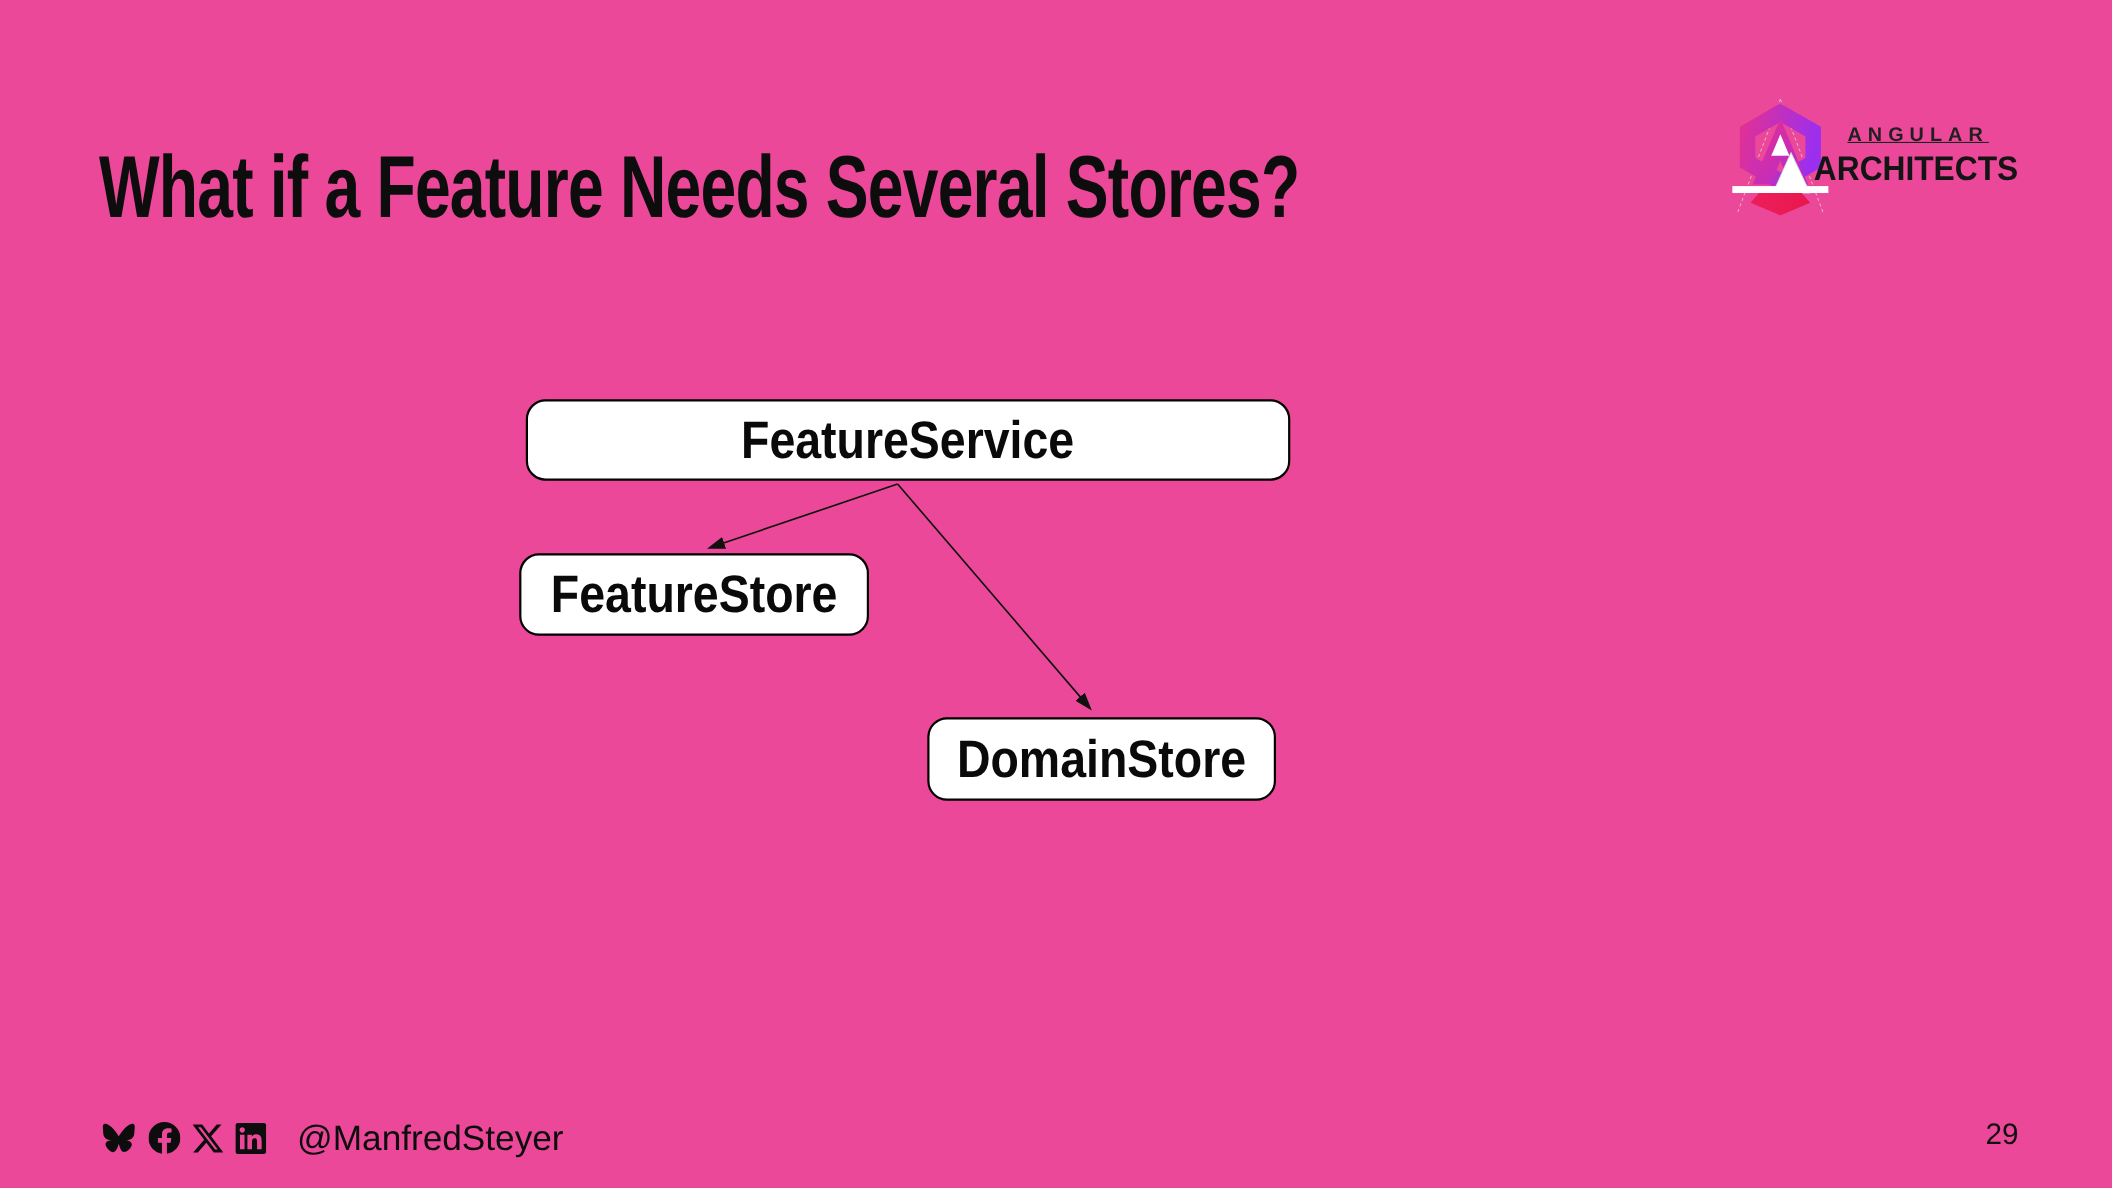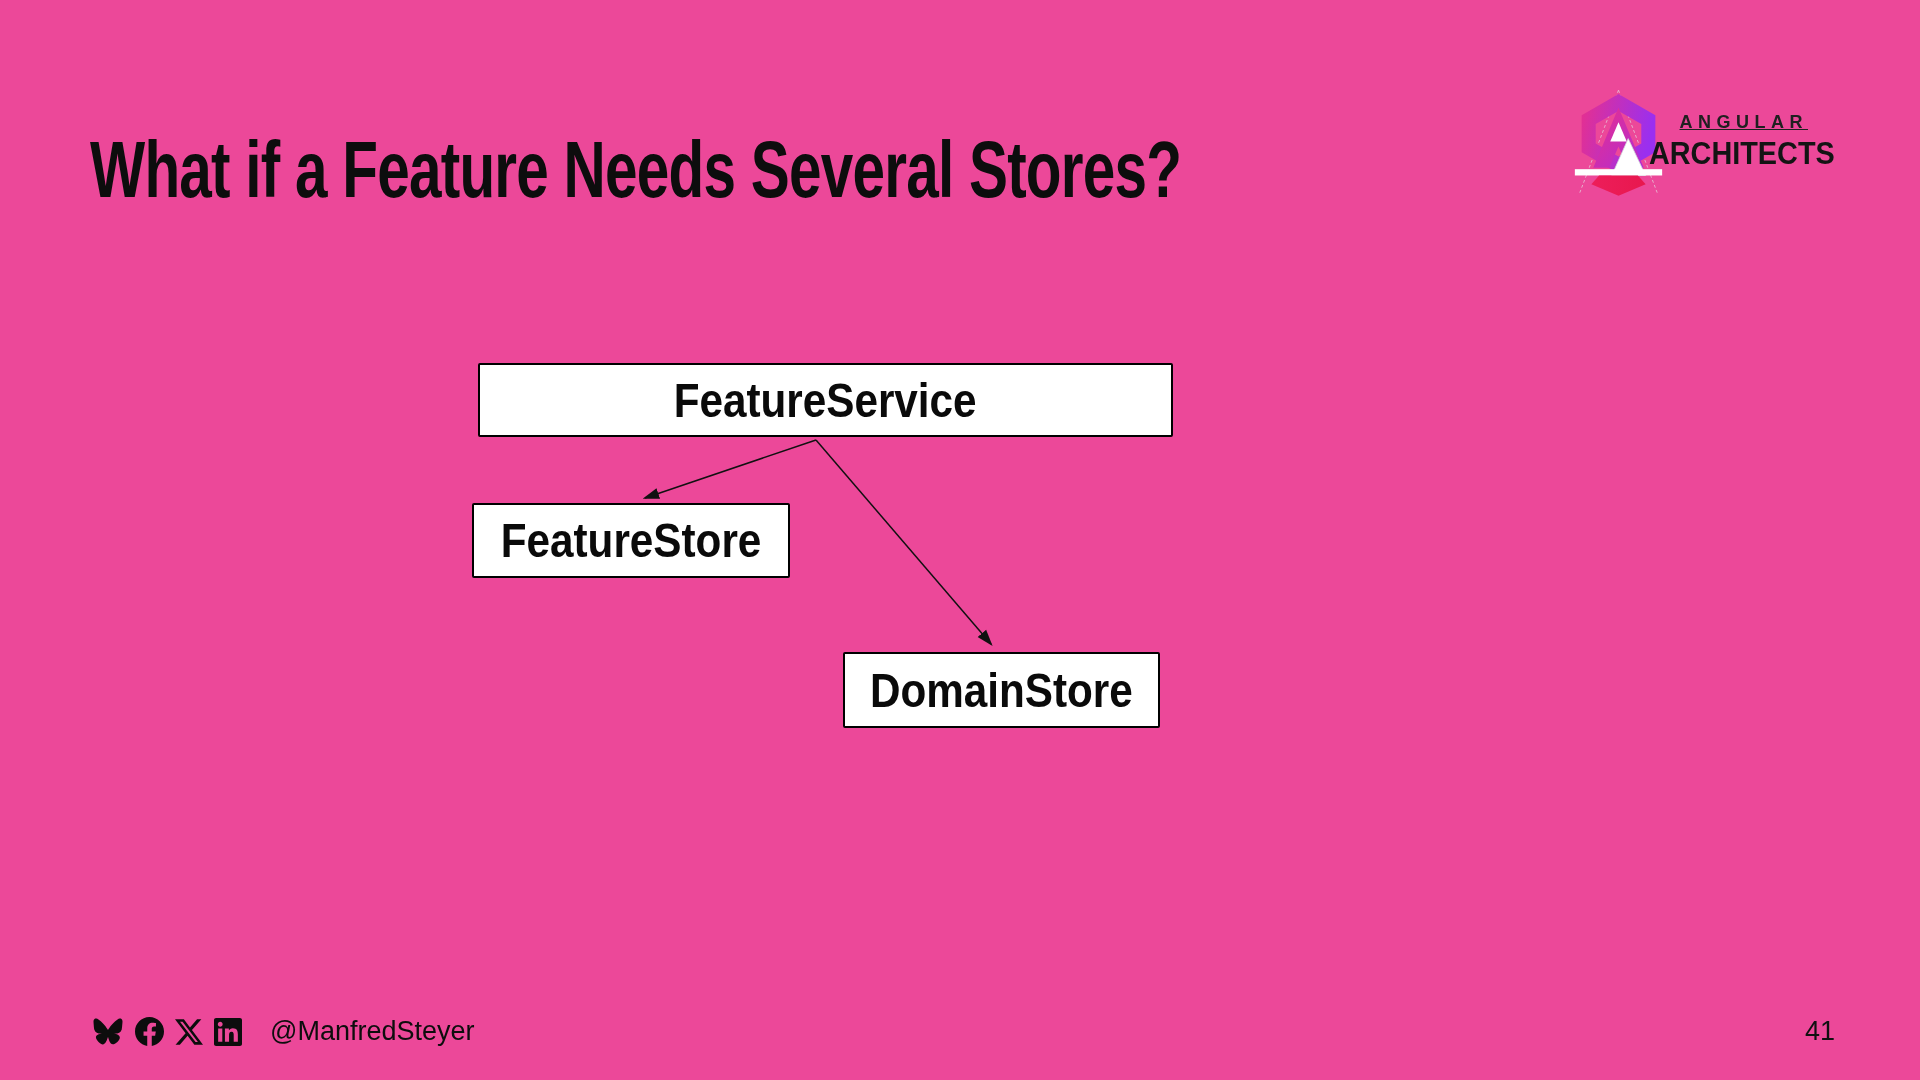--- a/index.html
+++ b/index.html
@@ -14,34 +14,34 @@
   }
   .title-inner{display:inline-block;transform:scaleX(.73);transform-origin:0 50%;letter-spacing:-1px;}
   
   .logo{position:absolute;left:1570px;top:88px;width:300px;height:115px;}
   .logo-mark{position:absolute;left:0;top:0;width:97px;height:109px;}
   .logo-text{position:absolute;left:72px;top:24px;width:198px;text-align:center;}
   .logo-top{font-size:18px;font-weight:600;letter-spacing:5.5px;margin-right:-5.5px;color:#202020;text-decoration:underline;}
   .logo-bottom{font-size:31px;font-weight:800;margin-top:3px;color:#141414;transform:scaleX(.93);transform-origin:50% 50%;white-space:nowrap;}
   
   .node{
-    position:absolute;background:#fff;border:2.5px solid #000;border-radius:2px;
+    position:absolute;background:#fff;border:2.5px solid #000;border-radius:18px;
     display:flex;align-items:center;justify-content:center;
     font-weight:700;font-size:48px;color:#0a0a0a;white-space:nowrap;box-sizing:border-box;
   }
   .node-label{display:inline-block;transform:scaleX(.88);transform-origin:50% 50%;}
   .node-feature-service{left:478px;top:363px;width:695px;height:74px;}
   .node-feature-store{left:472px;top:503px;width:318px;height:75px;}
   .node-domain-store{left:843px;top:652px;width:317px;height:76px;}
   .edges{position:absolute;left:0;top:0;pointer-events:none;}
   
   .footer{position:absolute;left:92px;top:1016px;display:flex;align-items:center;}
   .social{display:flex;align-items:center;gap:11px;}
   .social svg{display:block;}
-  .handle{margin-left:28px;font-size:27px;color:#0d0d0d;letter-spacing:0;}
+  .handle{margin-left:28px;font-size:32px;color:#0d0d0d;letter-spacing:0;}
   .page-number{position:absolute;left:1796px;top:1016px;width:48px;text-align:center;font-size:27px;color:#111;}
 </style>
 </head>
 <body>
 
 <div class="slide">
 
   <h1 class="title"><span class="title-inner">What if a Feature Needs Several Stores?</span></h1>
 
   <div class="logo">
@@ -105,15 +105,15 @@
       <svg width="28" height="28" viewBox="0 0 24 24" xmlns="http://www.w3.org/2000/svg">
         <path fill="#0d0d0d" d="M18.901 1.153h3.68l-8.04 9.19L24 22.846h-7.406l-5.8-7.584-6.638 7.584H.474l8.6-9.83L0 1.154h7.594l5.243 6.932ZM17.61 20.644h2.039L6.486 3.24H4.298Z"></path>
       </svg>
       <svg width="28" height="28" viewBox="0 0 24 24" xmlns="http://www.w3.org/2000/svg">
         <path fill="#0d0d0d" d="M20.447 20.452h-3.554v-5.569c0-1.328-.027-3.037-1.852-3.037-1.853 0-2.136 1.445-2.136 2.939v5.667H9.351V9h3.414v1.561h.046c.477-.9 1.637-1.85 3.37-1.85 3.601 0 4.267 2.37 4.267 5.455v6.286zM5.337 7.433c-1.144 0-2.063-.926-2.063-2.065 0-1.138.92-2.063 2.063-2.063 1.14 0 2.064.925 2.064 2.063 0 1.139-.925 2.065-2.064 2.065zm1.782 13.019H3.555V9h3.564v11.452zM22.225 0H1.771C.792 0 0 .774 0 1.729v20.542C0 23.227.792 24 1.771 24h20.451C23.2 24 24 23.227 24 22.271V1.729C24 .774 23.2 0 22.225 0z"></path>
       </svg>
     </div>
     <div class="handle">@ManfredSteyer</div>
   </div>
 
-  <div class="page-number">41</div>
+  <div class="page-number">29</div>
 
 </div>
 
 </body></html>

